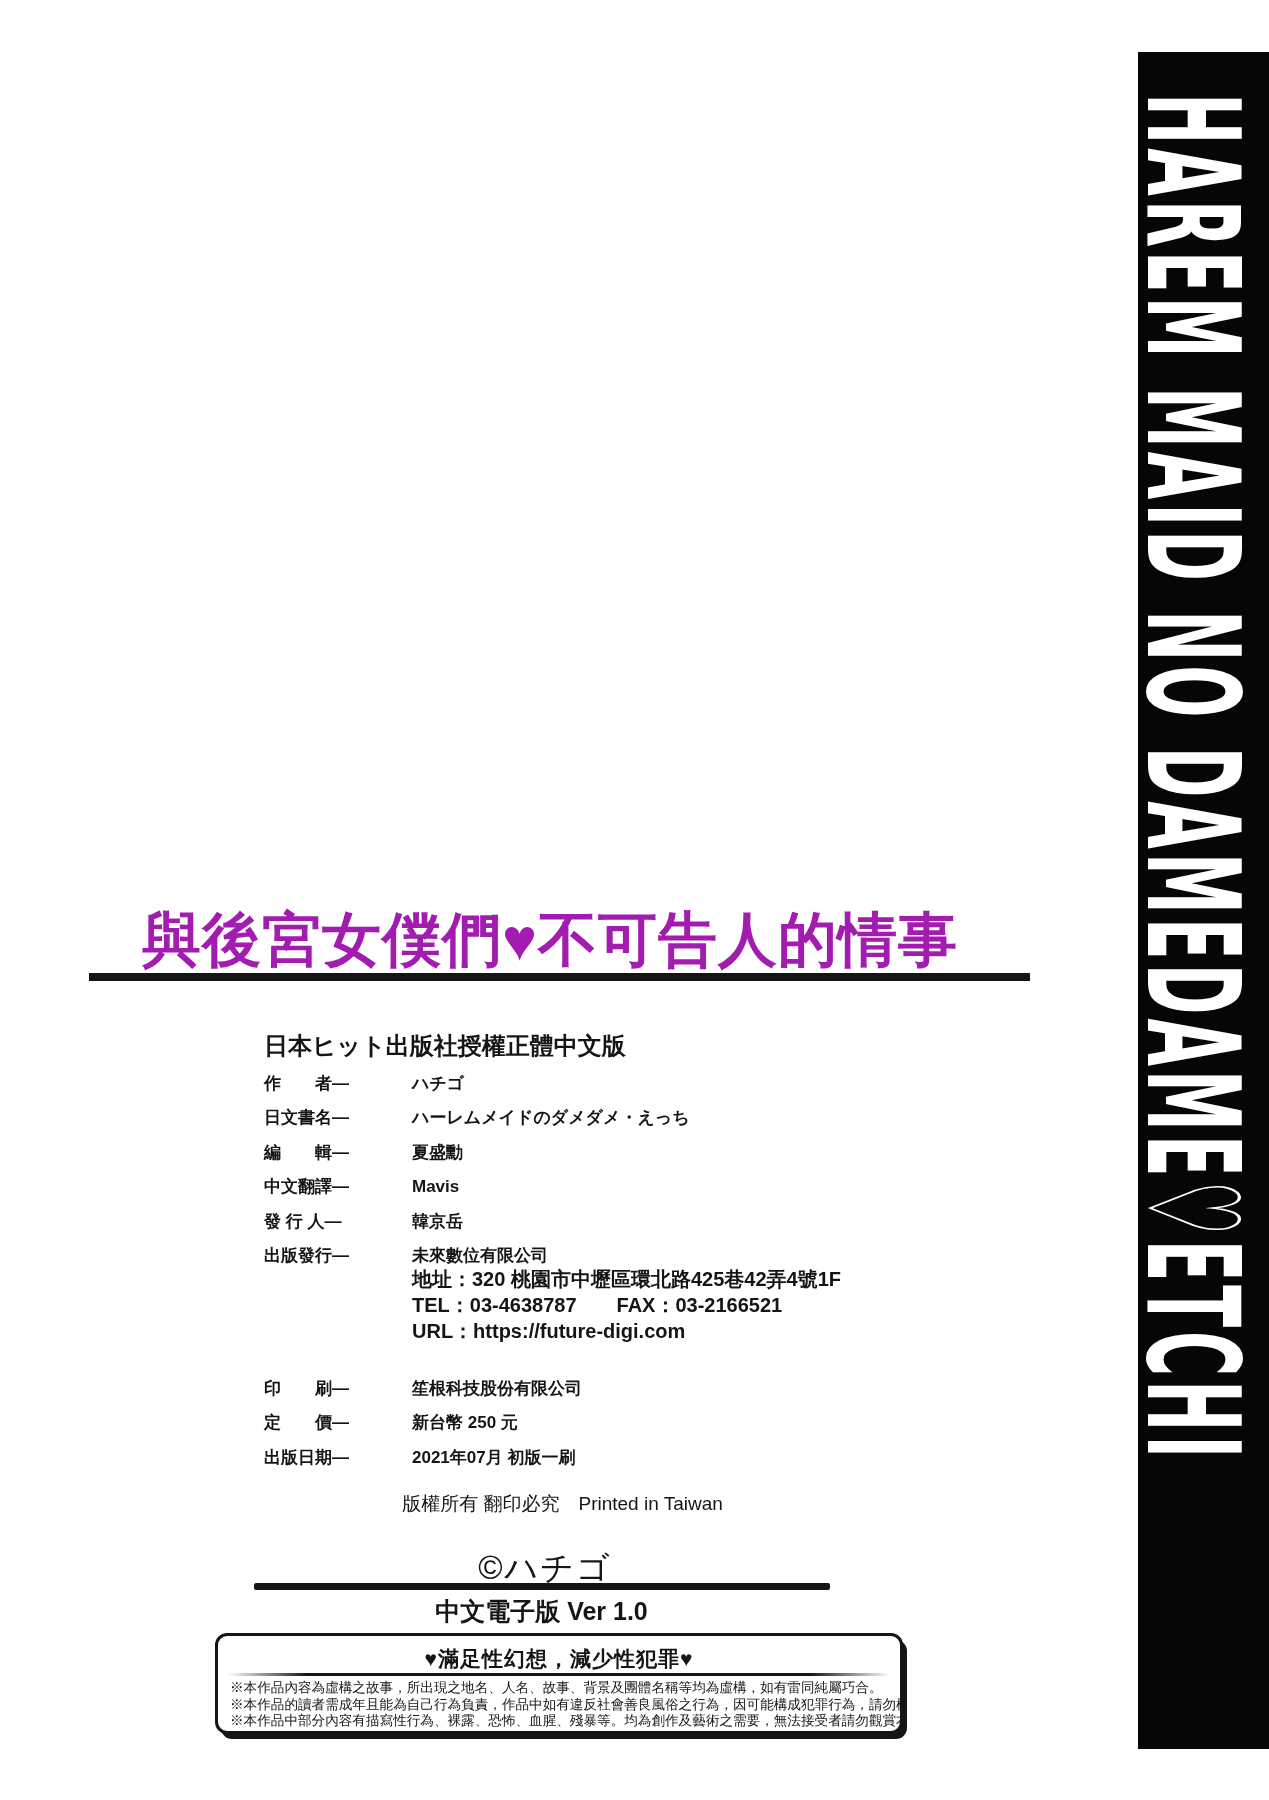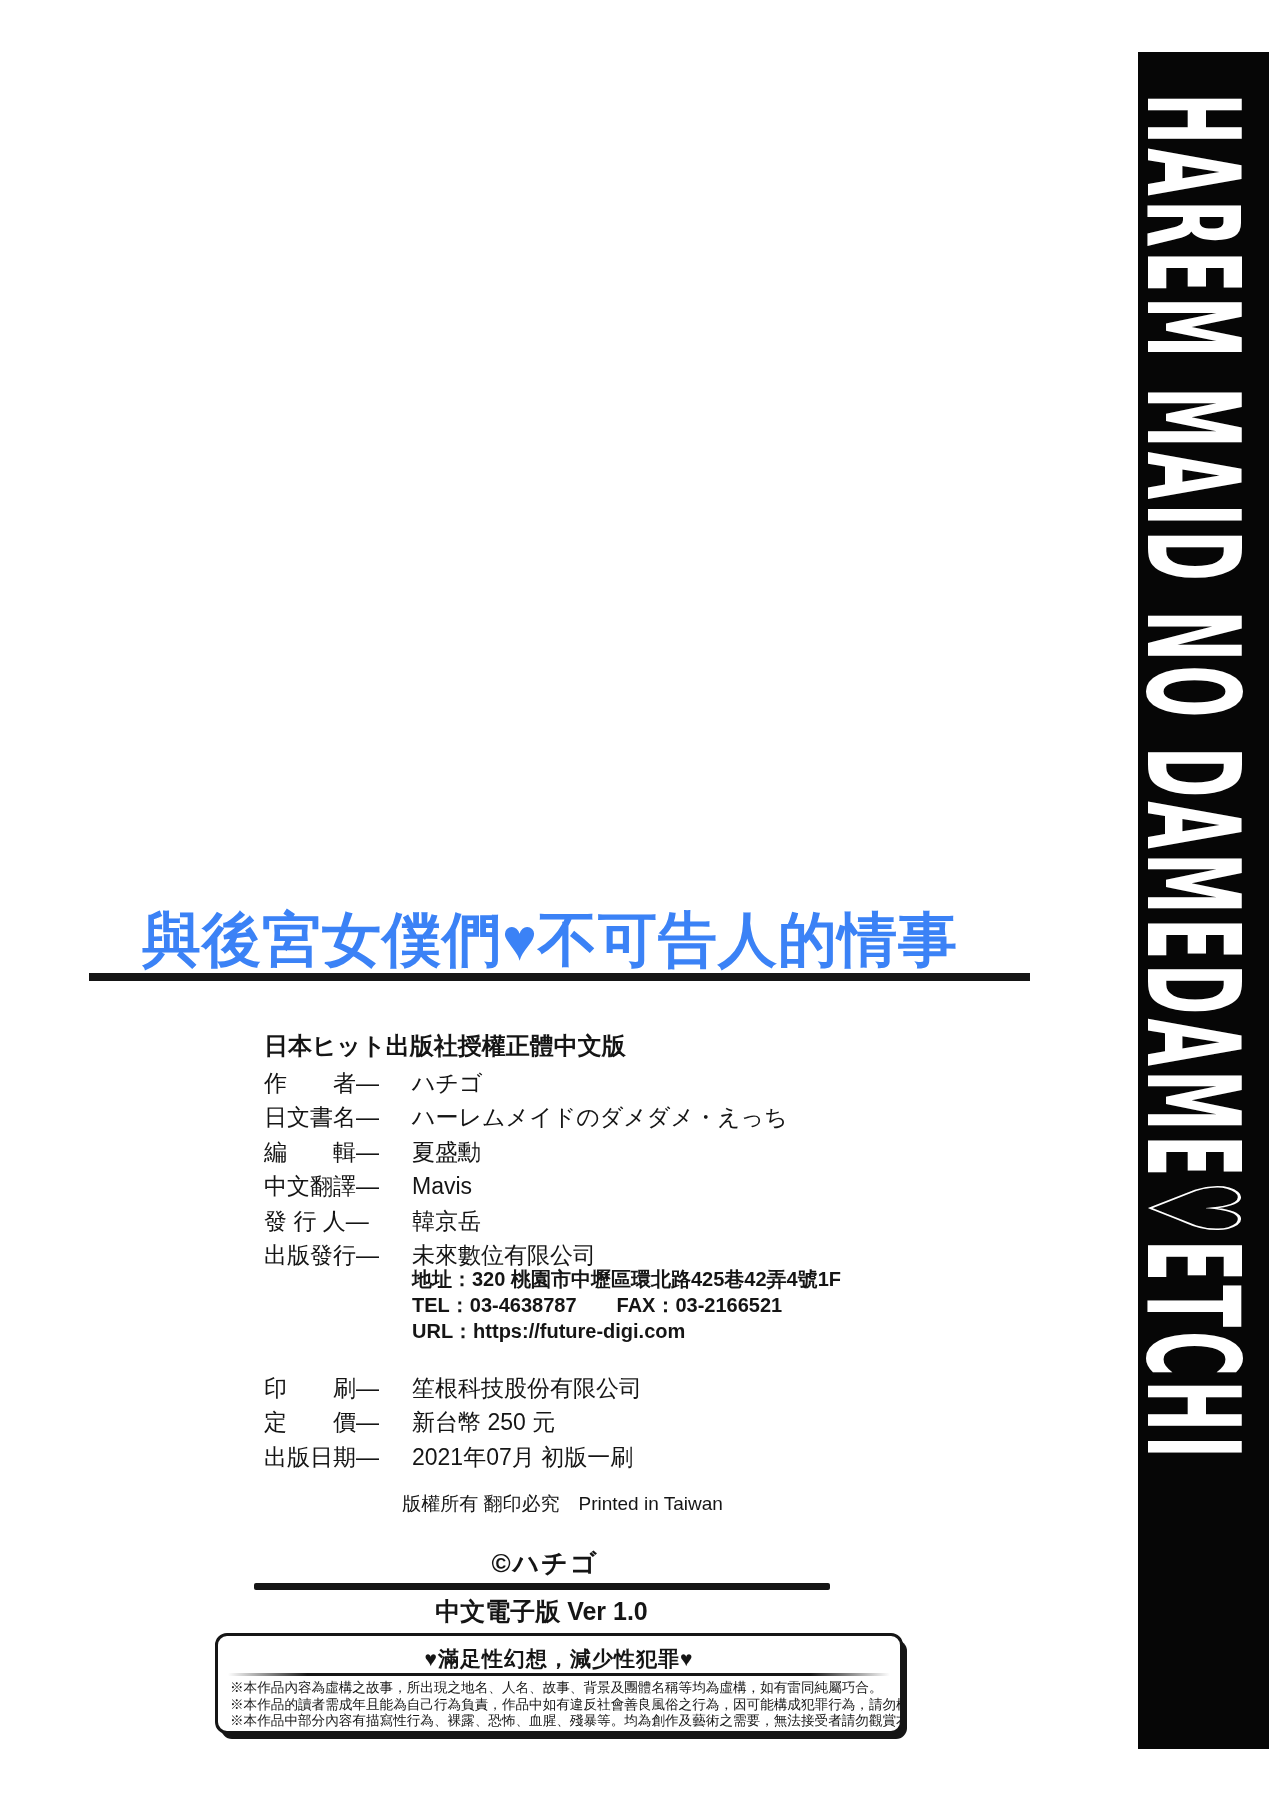--- a/index.html
+++ b/index.html
@@ -24,50 +24,50 @@
     font-size:128px; line-height:1; font-weight:800;
     letter-spacing:8px; white-space:nowrap;
     color:#ffffff;
     font-family:"DejaVu Sans","Liberation Sans",sans-serif;
   }
 
   
   .book-title {
     position:absolute; left:142px; top:901px;
     font-size:59px; font-weight:900; letter-spacing:1px;
-    white-space:nowrap; color:#3b82f6;
+    white-space:nowrap; color:#a21caf;
   }
   .title-underline {
     position:absolute; left:89px; top:973px; width:941px; height:8px;
     background:#151515;
   }
 
   
   .license-line {
     position:absolute; left:264px; top:1030px;
     font-size:24px; font-weight:600; white-space:nowrap;
   }
   .credits-a { position:absolute; left:264px; top:1066px; }
   .credits-b { position:absolute; left:264px; top:1371px; }
-  .crow { height:34.5px; display:flex; align-items:center; font-size:23px; font-weight:400; white-space:nowrap; }
+  .crow { height:34.5px; display:flex; align-items:center; font-size:17px; font-weight:700; white-space:nowrap; }
   .clabel { display:inline-block; width:148px; flex:0 0 148px; }
   .cvalue { display:inline-block; }
 
   .pub-details {
     position:absolute; left:412px; top:1266px;
     font-size:20px; line-height:26px; font-weight:700; white-space:nowrap;
   }
 
   
   .center-lines { position:absolute; left:0; top:1491px; width:1090px; text-align:center; font-weight:500; }
   .copyright-line  { font-size:19px; line-height:25px; white-space:nowrap;margin-left:35px; }
   .fiction-note    { font-size:18px; line-height:25px; white-space:nowrap; }
   .artist {
     position:absolute; left:0; top:1546px; width:1090px; text-align:center;
-    font-size:26px; font-weight:700; letter-spacing:2px; white-space:nowrap;
+    font-size:33px; font-weight:400; letter-spacing:2px; white-space:nowrap;
   }
   .divider-thick {
     position:absolute; left:254px; top:1583px; width:576px; height:7px;
     background:#151515; border-radius:2px;
   }
   .edition {
     position:absolute; left:0; top:1595px; width:1083px; text-align:center;
     font-size:25px; font-weight:600; white-space:nowrap;
   }
 

